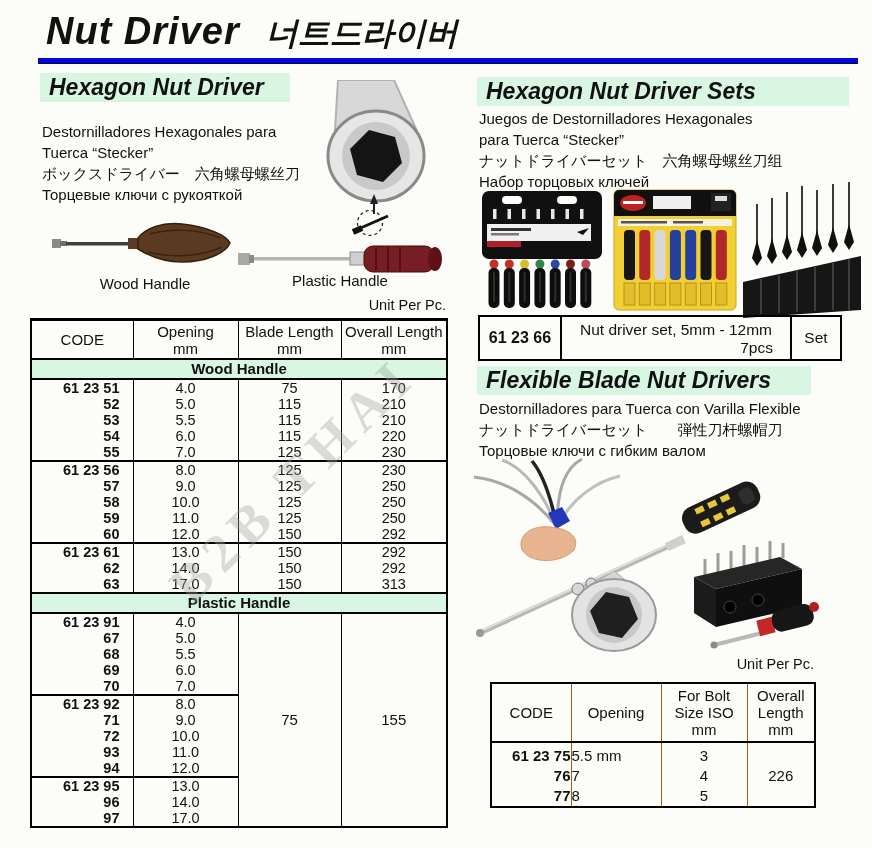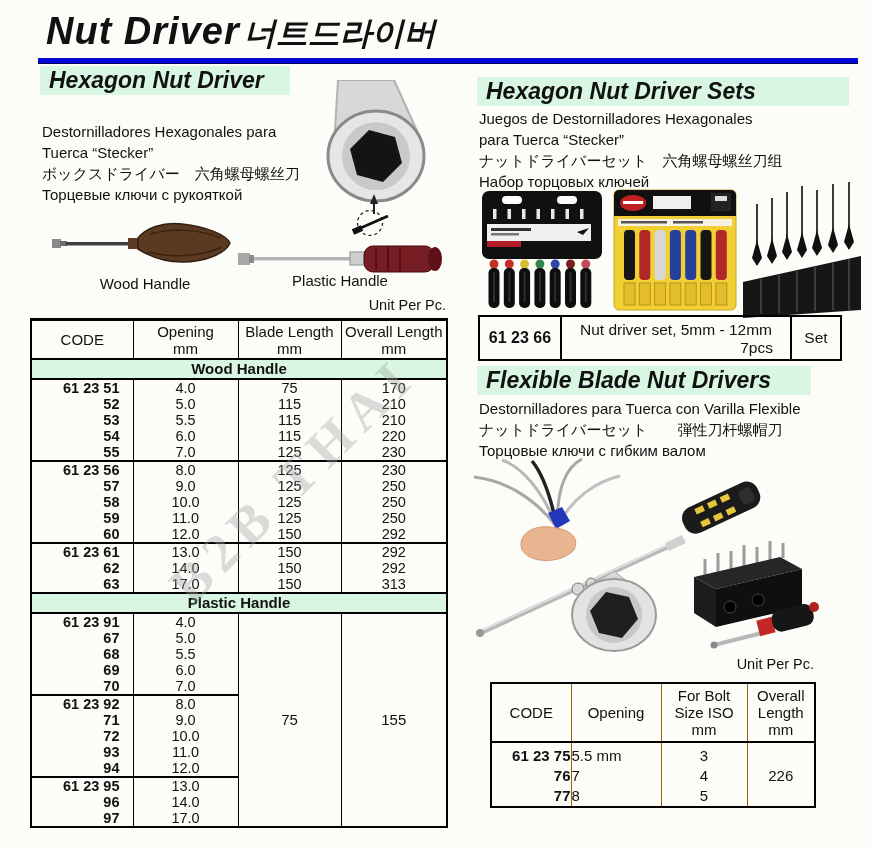--- a/index.html
+++ b/index.html
@@ -7,21 +7,21 @@
   body{
     width:872px;height:848px;position:relative;overflow:hidden;
     background:#fcfcf8;color:var(--ink);
     font-family:"Liberation Sans",sans-serif;
   }
   .abs{position:absolute;}
 
   
   .title{left:46px;top:10px;white-space:nowrap;}
   .t-en{font-size:38px;font-weight:bold;font-style:italic;letter-spacing:1px;}
-  .t-ko{font-size:32px;font-weight:bold;font-style:italic;margin-left:4px;}
+  .t-ko{font-size:32px;font-weight:bold;font-style:italic;margin-left:26px;}
   .rule{left:38px;top:58px;width:820px;height:5px;background:var(--accent);border-bottom:1px solid #02025a;}
 
   
   .sec-h{
     background:var(--mint);font-weight:bold;font-style:italic;font-size:23px;
     line-height:29px;padding-left:9px;white-space:nowrap;
   }
   
   .desc{font-size:15px;line-height:21px;white-space:nowrap;}
 
@@ -78,21 +78,21 @@
   .flex tbody tr:first-child td{padding-top:3px;}
 </style>
 </head>
 <body>
 
 <div class="abs title">
   <span class="t-en">Nut Driver</span><span class="t-ko">너트드라이버</span>
 </div>
 <div class="abs rule"></div>
 
-<div class="abs sec-h" style="left:40px;top:66px;width:241px;">Hexagon Nut Driver</div>
+<div class="abs sec-h" style="left:40px;top:73px;width:241px;">Hexagon Nut Driver</div>
 
 <div class="abs desc" style="left:42px;top:121px;">
   <div>Destornilladores Hexagonales para</div>
   <div>Tuerca “Stecker”</div>
   <div>ボックスドライバー　六角螺母螺丝刀</div>
   <div>Торцевые ключи с рукояткой</div>
 </div>
 
 <svg class="abs" style="left:296px;top:80px;" width="156" height="156" viewBox="0 0 156 156">
   <polygon points="42,0 98,0 126,62 38,66" fill="#d8d8d8" stroke="#b2b2b2" stroke-width="2"></polygon>

